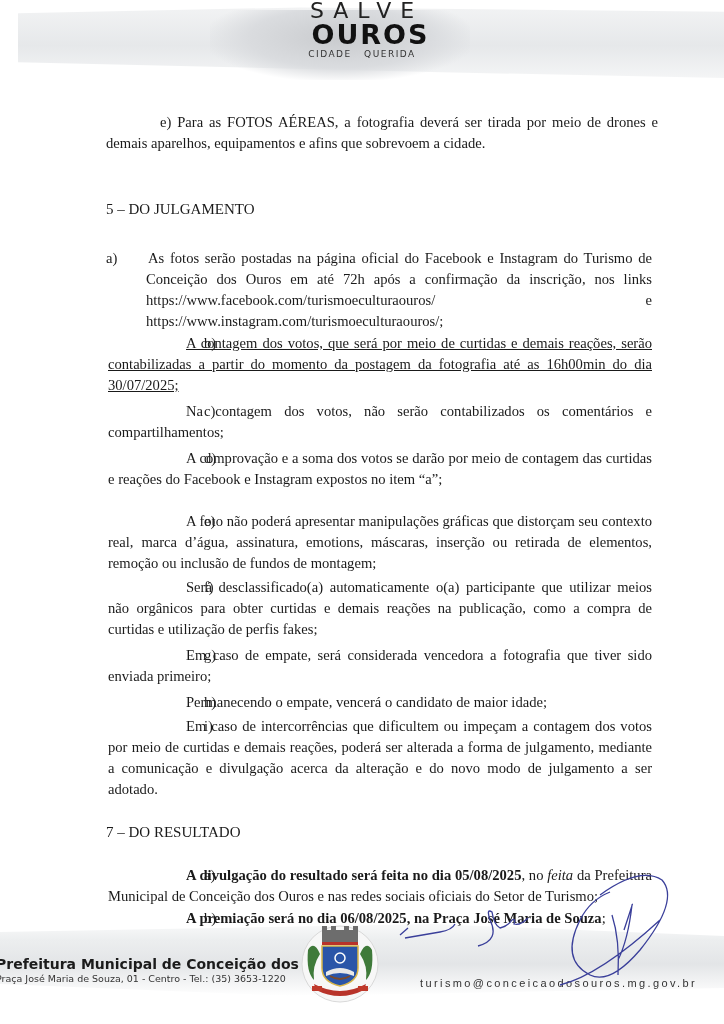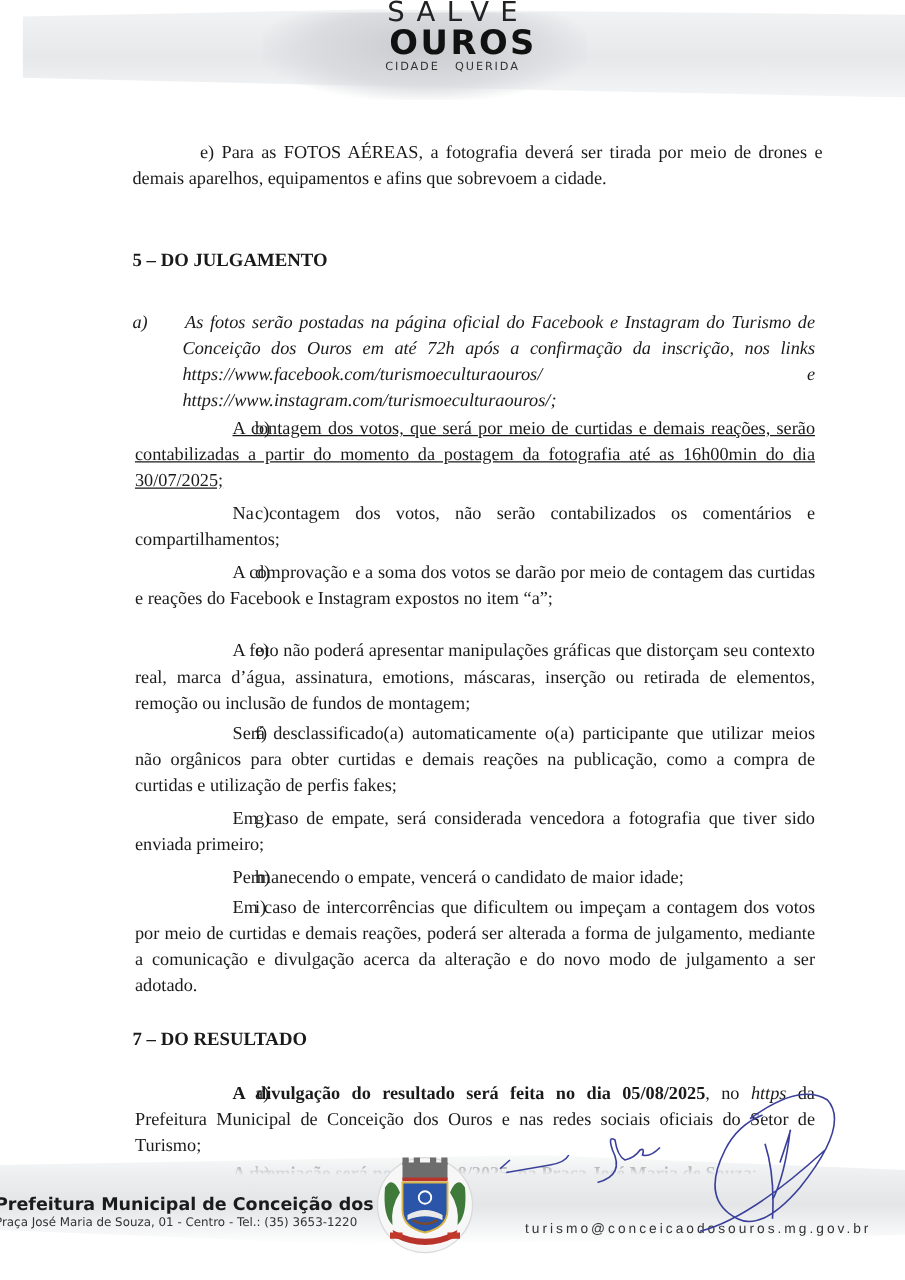--- a/index.html
+++ b/index.html
@@ -29,24 +29,24 @@
     .logo-cidade {
       font-family: "DejaVu Sans", sans-serif; font-size: 9px; letter-spacing: 1.5px;
       color: #333; line-height: 12px; word-spacing: 8px;
     }
     .content {
       position: absolute; left: 108px; top: 112px; width: 544px;
       font-size: 14.6px; line-height: 21px; text-align: justify;
     }
     .p { margin: 0; }
     .indent { text-indent: 54px; }
-    .heading { font-weight: bold; font-size: 15px; margin: 12px; }
+    .heading { font-weight: normal; font-size: 15px; margin: 12px; }
     .item { margin: 0; }
     .la { display: inline-block; width: 30px; }
-    .itemA { padding-left: 38px; text-indent: -20px; font-style: italic; }
+    .itemA { padding-left: 38px; text-indent: -20px; }
     .itemSub { text-indent: 48px; }
     .bold { font-weight: bold; }
     .footer-band {
       position: absolute; left: 0; top: 916px; width: 724px; height: 80px;
       background: linear-gradient(180deg, rgba(240,241,242,0) 0%, #eceeef 30%, #e3e5e7 60%, rgba(245,246,247,0) 100%);
       clip-path: polygon(0 20%, 60% 10%, 100% 25%, 100% 90%, 40% 100%, 0 85%);
     }
     .footer-left {
       position: absolute; left: -4px; top: 956px; font-family: "DejaVu Sans", sans-serif;
     }
@@ -104,21 +104,21 @@
     </p>
     <p class="item itemSub" style="margin-top:3px;">
       <span class="la">i)</span><span>Em caso de intercorrências que dificultem ou impeçam a contagem dos votos por meio de curtidas e demais reações, poderá ser alterada a forma de julgamento, mediante a comunicação e divulgação acerca da alteração e do novo modo de julgamento a ser adotado.</span>
     </p>
   </div>
 
   <p class="heading" style="margin-top:22px; margin-left:-2px;">7 – DO RESULTADO</p>
 
   <div style="margin-top:22px;">
     <p class="item itemSub">
-      <span class="la">a)</span><span class="bold">A divulgação do resultado será feita no dia 05/08/2025</span><span>, no </span><em>https</em><span> da Prefeitura Municipal de Conceição dos Ouros e nas redes sociais oficiais do Setor de Turismo;</span>
+      <span class="la">a)</span><span class="bold">A divulgação do resultado será feita no dia 05/08/2025</span><span>, no </span><em>feita</em><span> da Prefeitura Municipal de Conceição dos Ouros e nas redes sociais oficiais do Setor de Turismo;</span>
     </p>
     <p class="item itemSub" style="margin-top:1px;">
       <span class="la">b)</span><span class="bold">A premiação será no dia 06/08/2025, na Praça José Maria de Souza</span><span>;</span>
     </p>
   </div>
 </div>
 
 <div class="footer-band"></div>
 
 <div class="footer-left">

